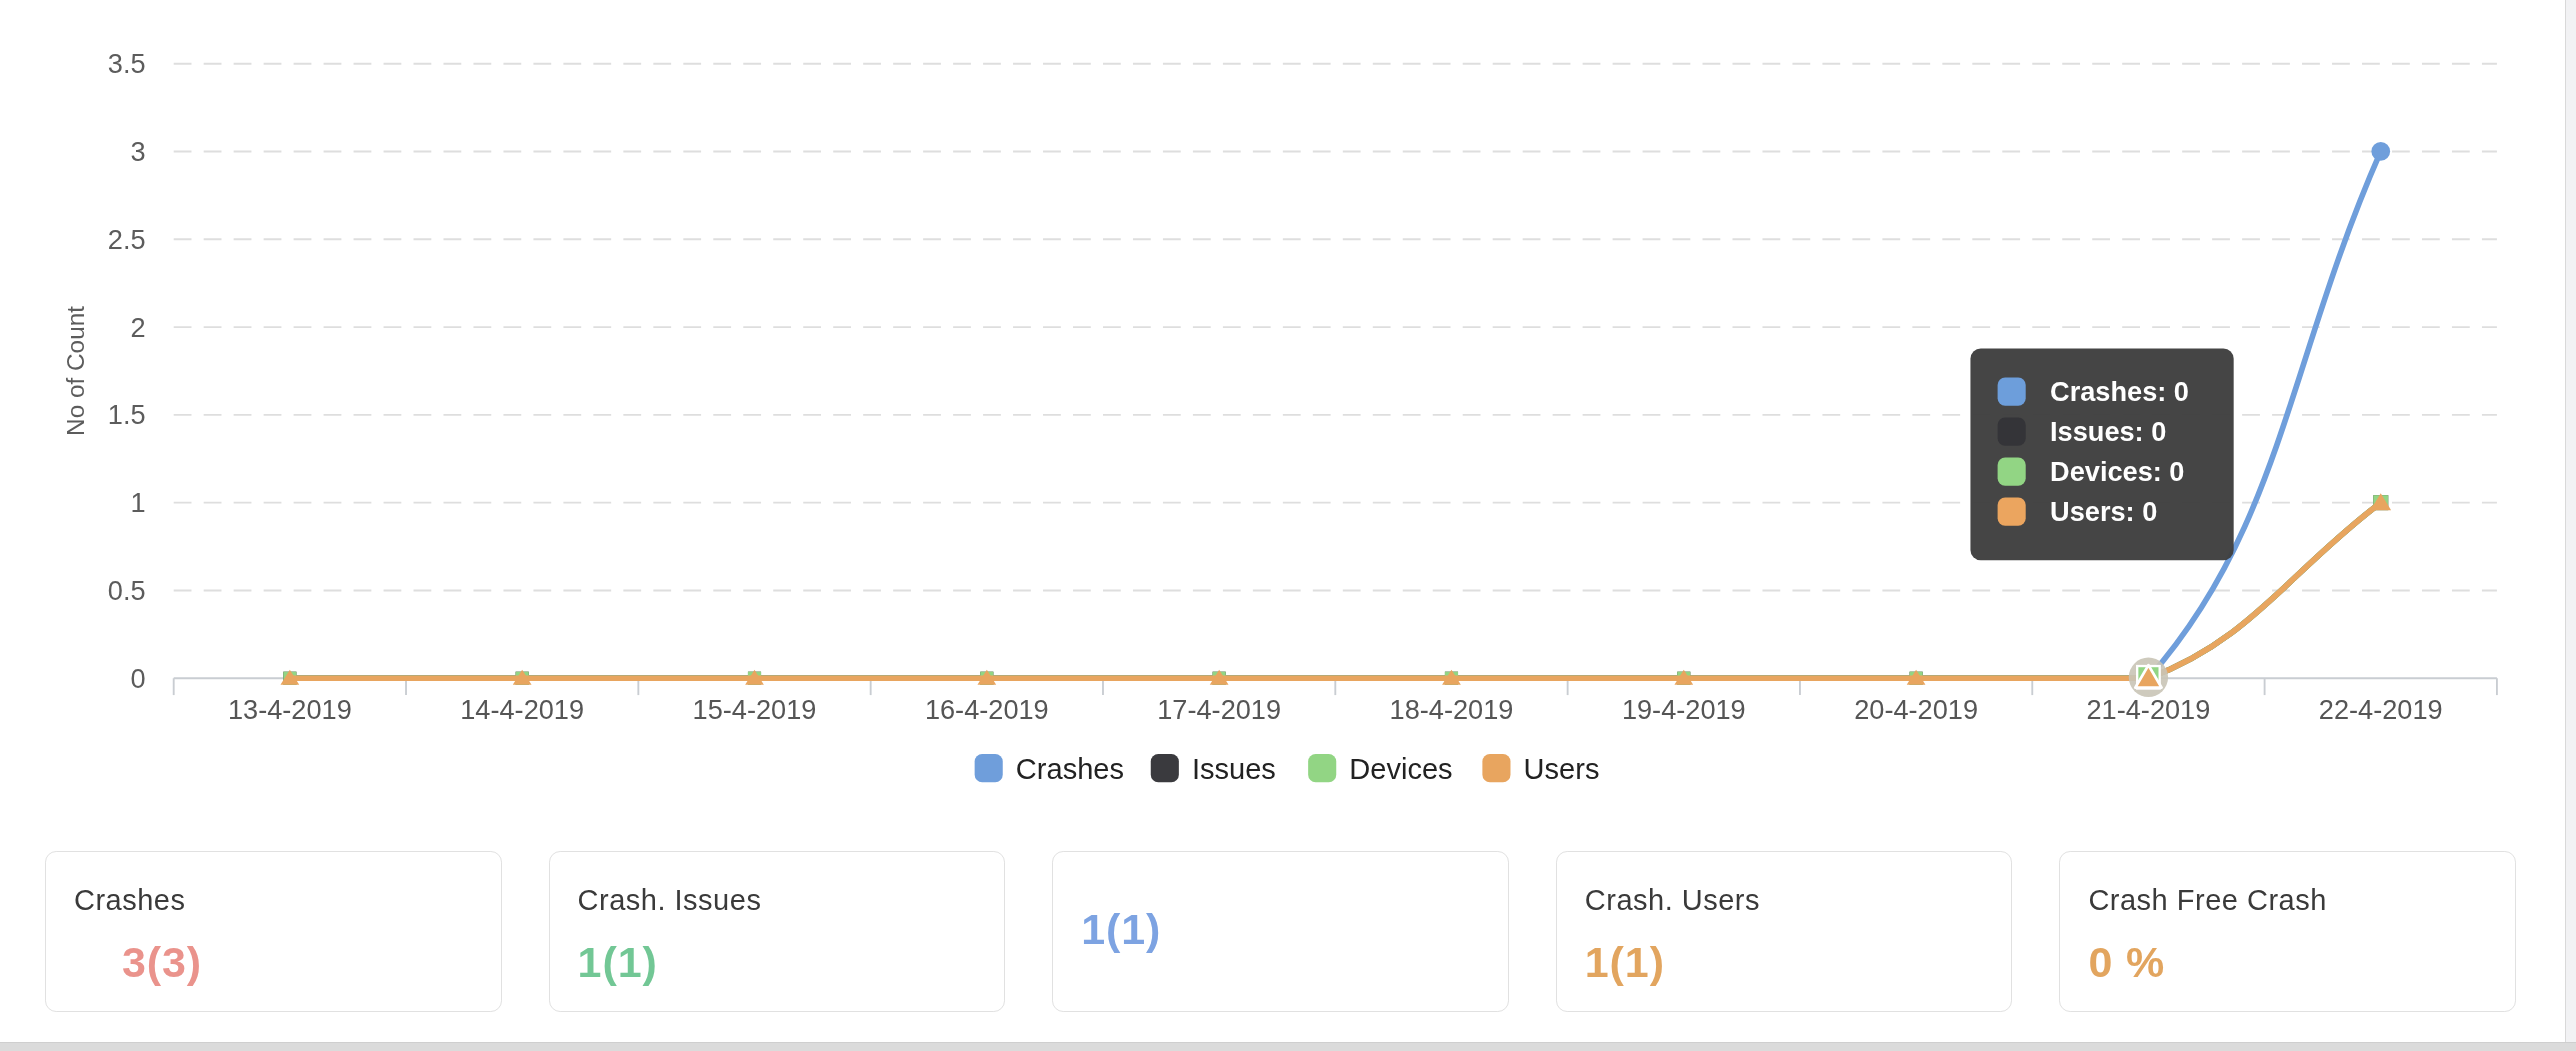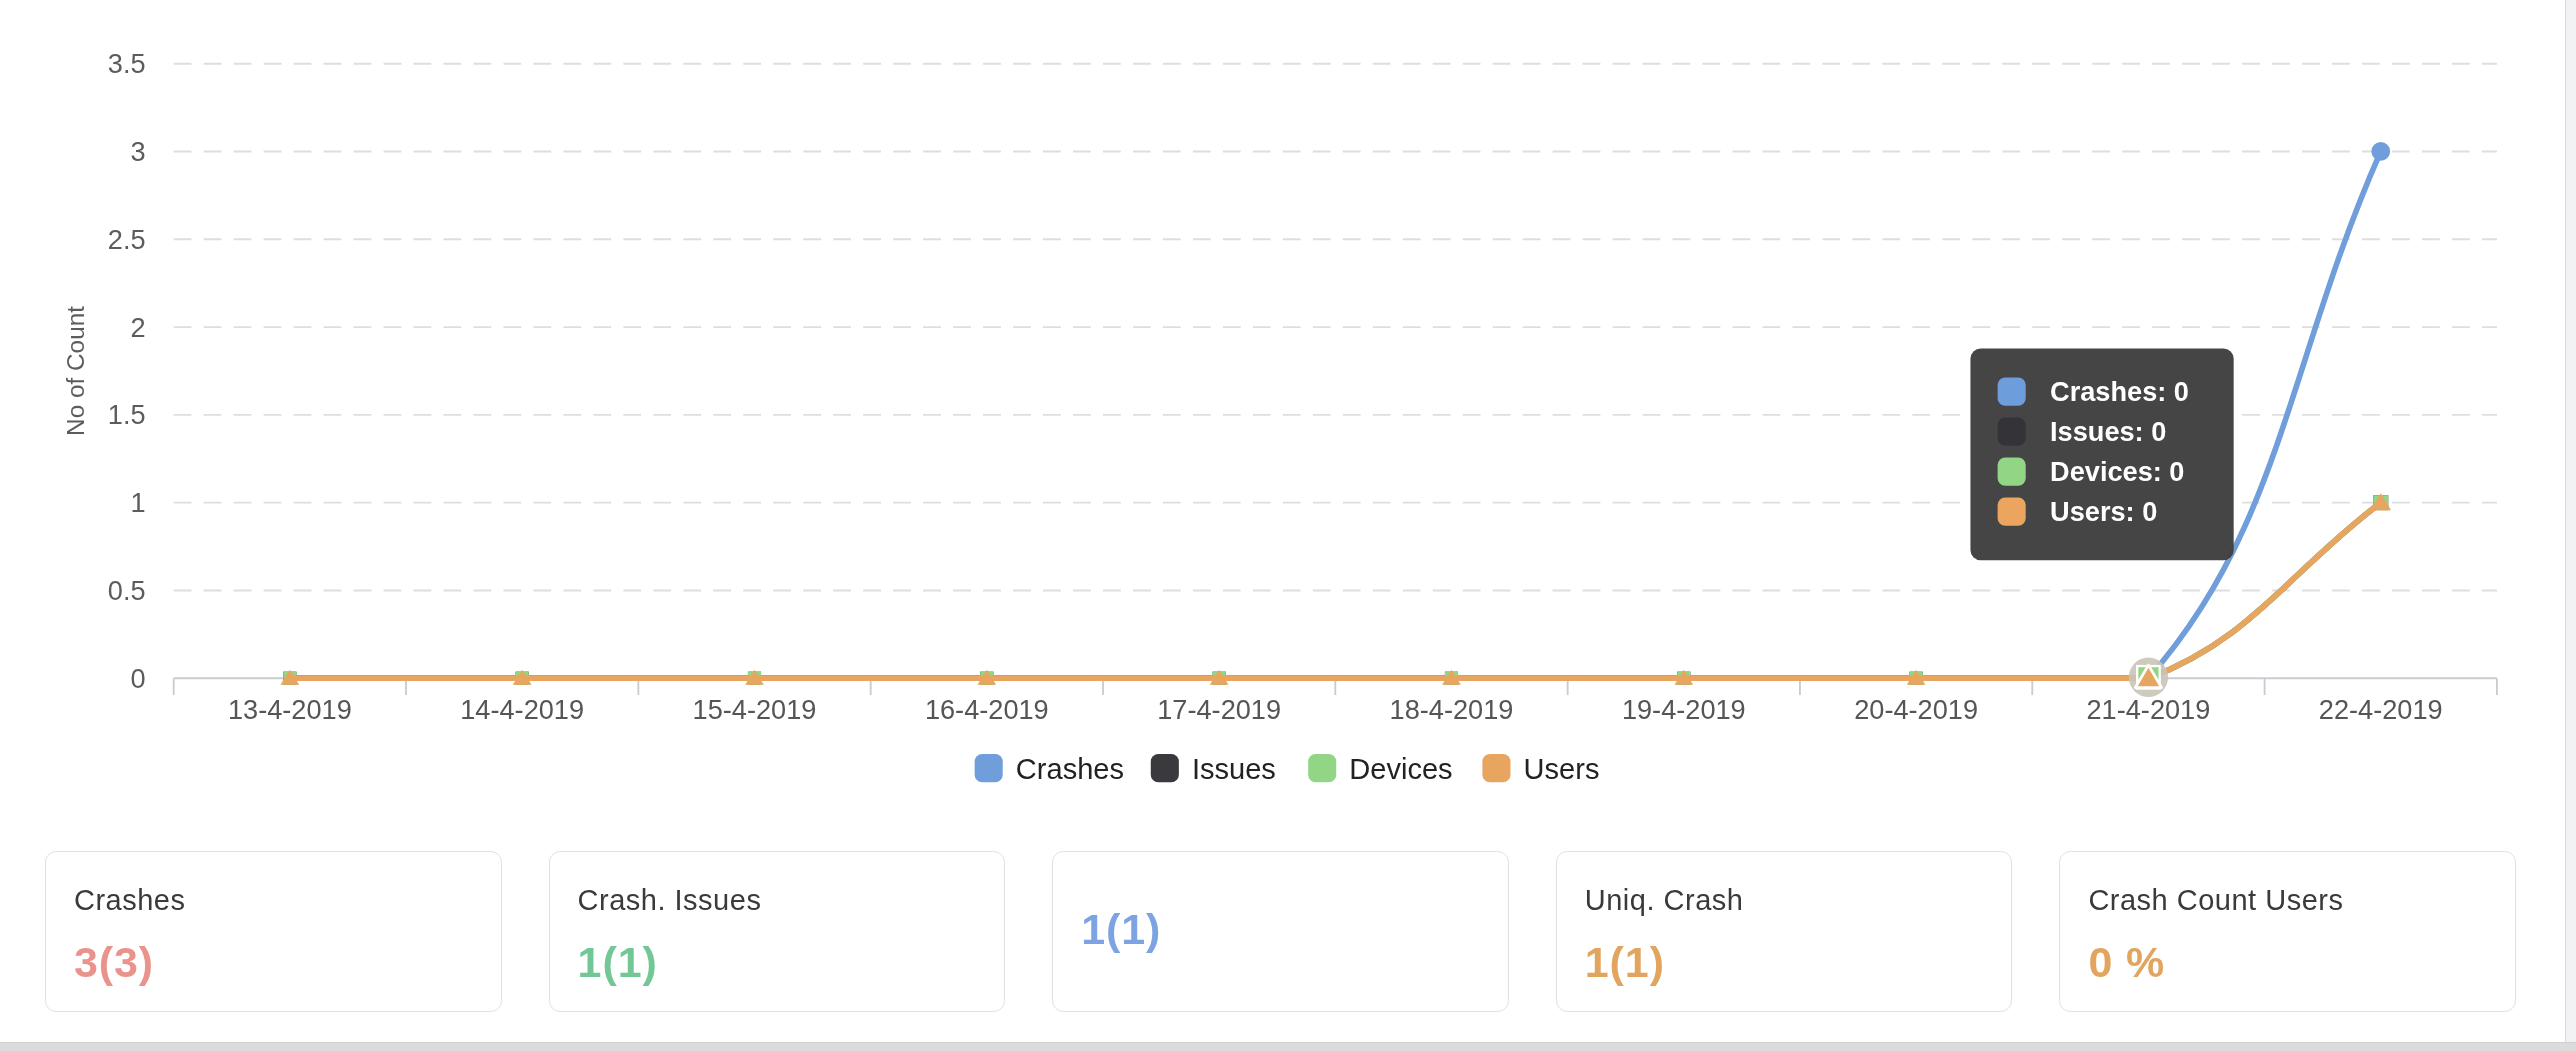--- a/index.html
+++ b/index.html
@@ -153,35 +153,35 @@
         </g>
         <g cursor="pointer">
           <rect x="1582" y="805" width="30" height="30" rx="8" fill="#e8a55f"></rect>
           <text x="1626" y="821" dominant-baseline="central" font-size="31" fill="#222222">Users</text>
         </g>
       </svg></div>
 
   <div class="cards-row">
     <div class="card">
       <div class="card-label">Crashes</div>
-      <div class="card-value" style="color: rgb(234, 147, 140);">3(3)</div>
+      <div class="card-value" style="color: rgb(234, 147, 140); margin-left: 48px;">3(3)</div>
     </div>
     <div class="card">
       <div class="card-label">Crash. Issues</div>
       <div class="card-value" style="color: rgb(114, 199, 149);">1(1)</div>
     </div>
     <div class="card">
       <div class="card-value" style="color: rgb(125, 163, 226);">1(1)</div>
     </div>
     <div class="card">
-      <div class="card-label">Uniq. Crash</div>
+      <div class="card-label">Crash. Users</div>
       <div class="card-value" style="color: rgb(226, 165, 95);">1(1)</div>
     </div>
     <div class="card">
-      <div class="card-label">Crash Count Users</div>
+      <div class="card-label">Crash Free Crash</div>
       <div class="card-value" style="color: rgb(226, 165, 95);">0 %</div>
     </div>
   </div>
 
   <div class="v-scrollbar"></div>
   <div class="bottom-strip"></div>
 
 </div>
 
 

